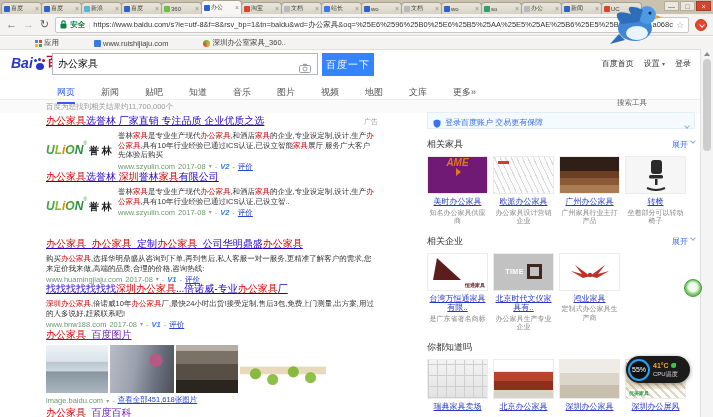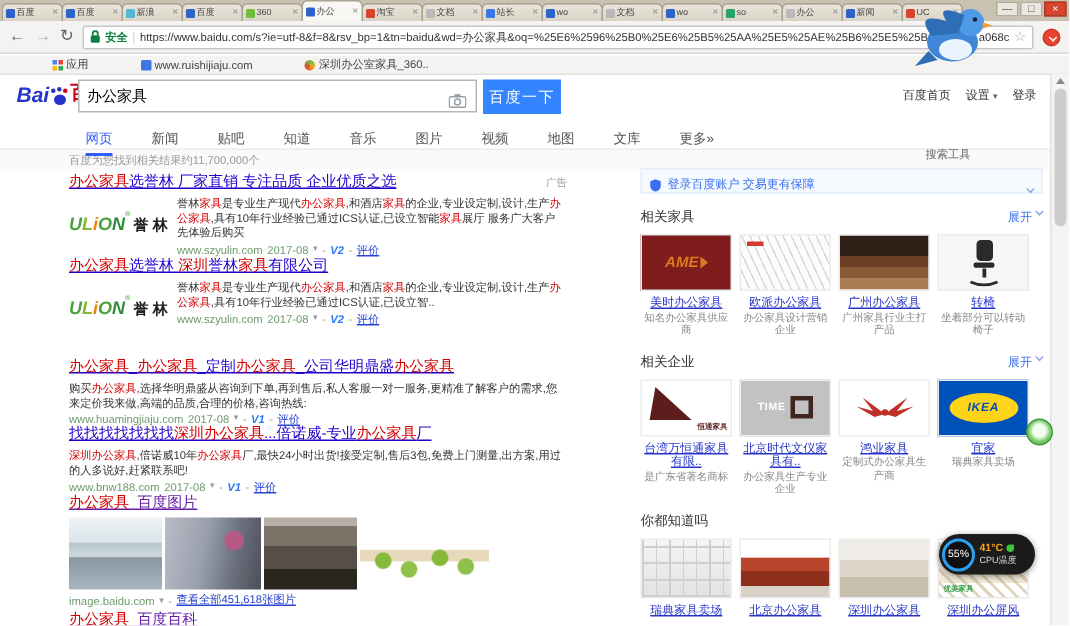--- a/index.html
+++ b/index.html
@@ -98,21 +98,21 @@
 .sech{display:flex;align-items:center;margin:9px 0 5px;}
 .sech .t{font-size:9px;color:#333;}
 .expand{margin-left:auto;font-size:8px;color:#3a6ff2;display:flex;gap:3px;cursor:pointer;}
 .expand .chev{margin-left:0;}
 .cards{display:flex;}
 .card{width:61px;margin-right:5px;text-align:center;}
 .cimg{height:38px;border:1px solid #ececec;position:relative;overflow:hidden;cursor:pointer;}
 .sec3 .cimg{height:40px;}
 .clbl{margin-top:3px;font-size:8px;line-height:9.5px;color:#2836c8;text-decoration:underline;cursor:pointer;}
 .cdsc{margin-top:2px;font-size:7px;line-height:8.5px;color:#888;}
-.img-ame{background:#7f1d1d;display:flex;align-items:center;justify-content:center;}
+.img-ame{background:#701a75;display:flex;align-items:center;justify-content:flex-start;flex-direction:column;}
 .ametext{color:#e07a1f;font-size:10px;font-weight:bold;font-style:italic;}
 .amecaret{width:0;height:0;border-left:5px solid #e07a1f;border-top:4px solid transparent;border-bottom:4px solid transparent;margin-left:1px;}
 .img-oupai{background:repeating-linear-gradient(65deg,rgba(140,140,140,.3) 0 1px,transparent 1px 5px),#fcfcfc;}
 .img-oupai::after{content:"";position:absolute;left:4px;top:4px;width:11px;height:3px;background:#d23c2a;}
 .img-gz{background:linear-gradient(180deg,#2f1f16 0 38%,#6b3f24 38% 58%,#8a5a36 58% 78%,#a97c54 78% 100%);}
 .img-chair{background:#f6f6f6;display:flex;align-items:center;justify-content:center;}
 .img-wht{background:#fff;}
 .whtshape{position:absolute;left:7px;top:4px;width:0;height:0;border-bottom:22px solid #5e1d1d;border-right:28px solid transparent;transform:skewX(-10deg);}
 .whttext{position:absolute;right:2px;bottom:2px;font-size:5px;color:#5e1d1d;font-weight:bold;}
 .img-time{background:#c2c2c2;display:flex;align-items:center;justify-content:center;gap:3px;}
@@ -483,29 +483,20 @@
         <div class="cimg img-hy">
           <svg width="40" height="18" viewBox="0 0 40 18">
               <path d="M20,13 L5,2 L12,11 L1,8 L13,15 Z" fill="#c03028"></path>
               <path d="M20,13 L35,2 L28,11 L39,8 L27,15 Z" fill="#c03028"></path>
               <circle cx="20" cy="12" r="2.2" fill="#c03028"></circle>
             </svg>
         </div>
         <div class="clbl">鸿业家具</div>
         <div class="cdsc">定制式办公家具生产商</div>
       </div>
-      <div class="card">
-        <div class="cimg img-ikea">
-            <span class="ikeaoval">
-              <b class="ikeatext">IKEA</b>
-            </span>
-          </div>
-        <div class="clbl">宜家</div>
-        <div class="cdsc">瑞典家具卖场</div>
-      </div>
     </div>
 
     <div class="sech">
       <span class="t">你都知道吗</span>
     </div>
     <div class="cards sec3">
       <div class="card">
         <div class="cimg img-cab"></div>
         <div class="clbl">瑞典家具卖场</div>
       </div>

